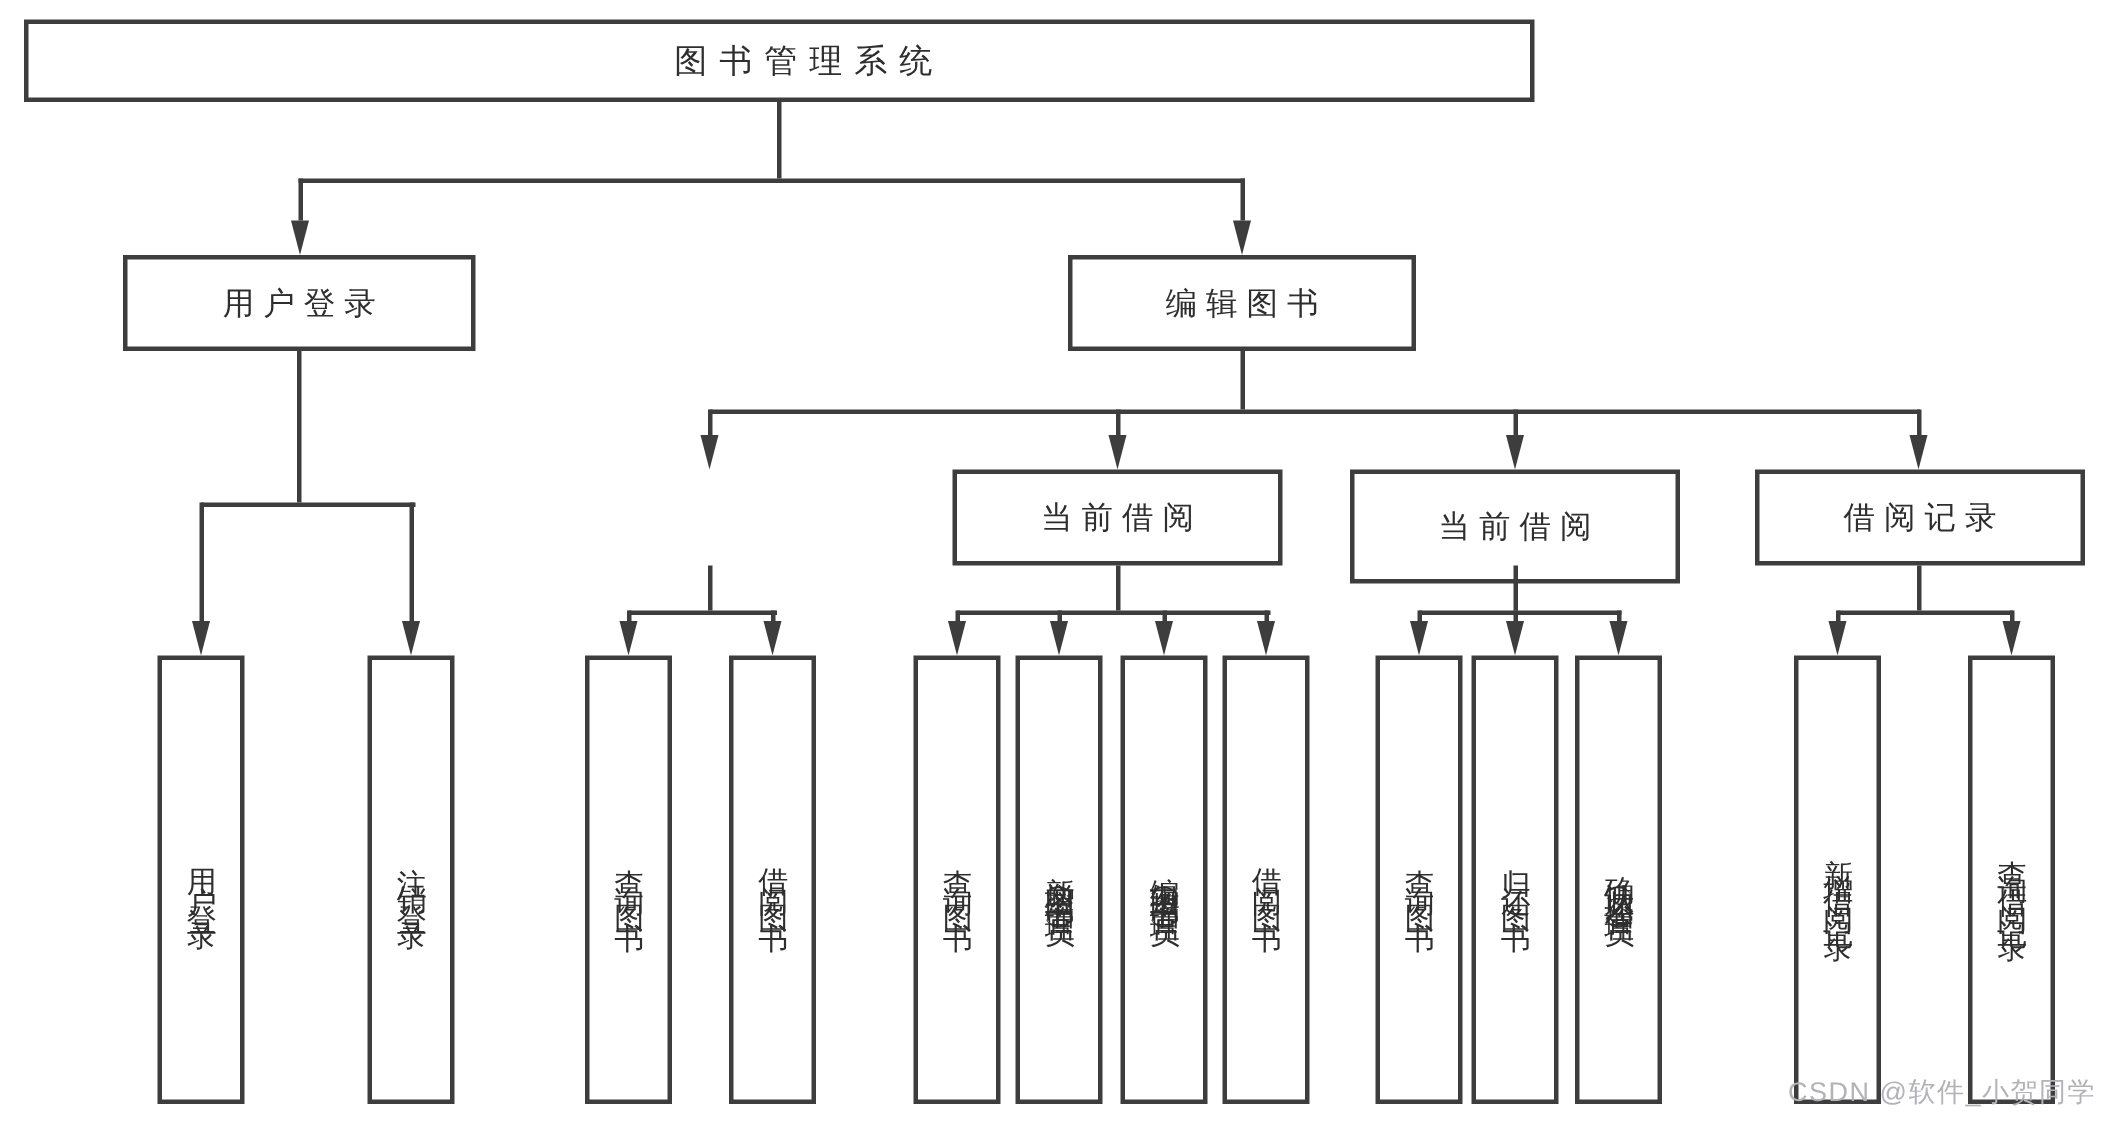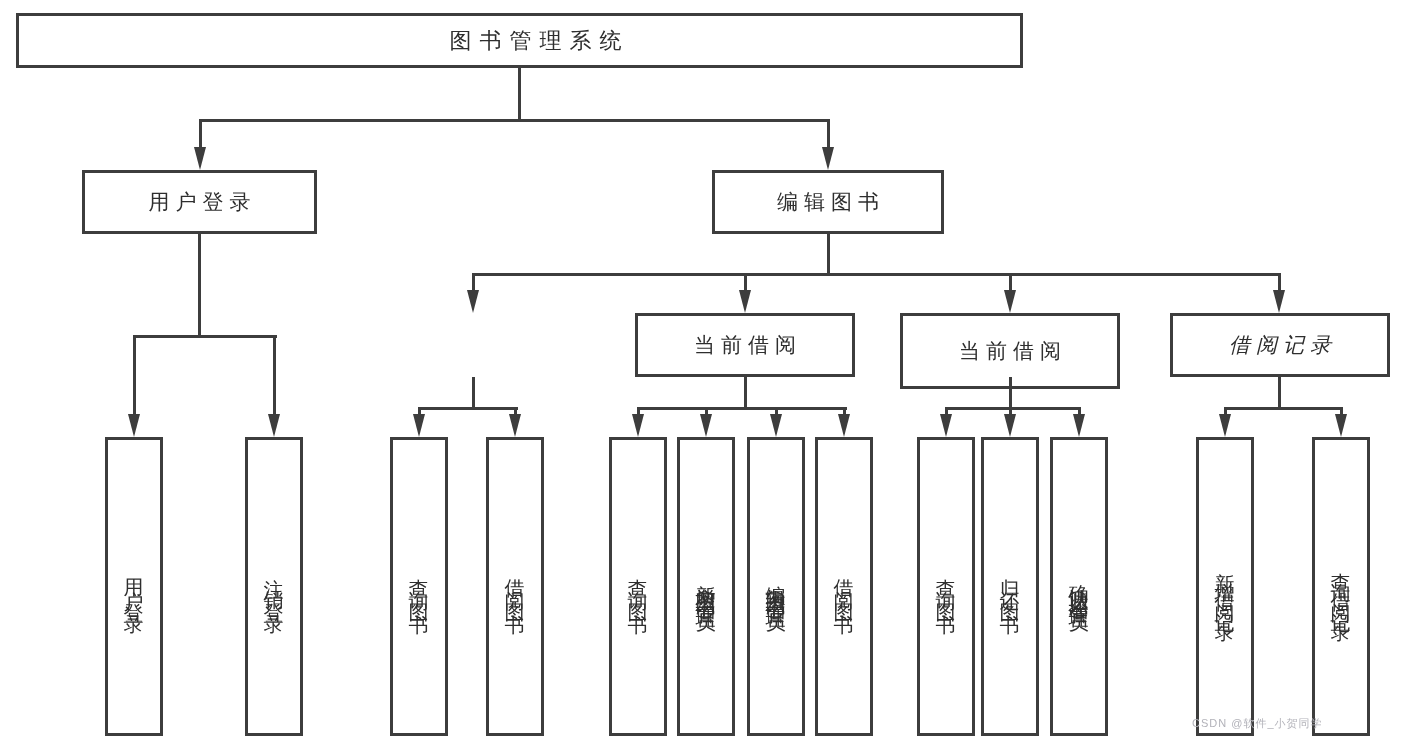--- a/index.html
+++ b/index.html
@@ -23,21 +23,21 @@
   .sp-l{letter-spacing:4px;}
   .vl,.hl{position:absolute;background:#3d3d3d;}
   .vl{width:3px;}
   .hl{height:3px;}
   .ah{
     position:absolute;width:0;height:0;
     border-left:6px solid transparent;border-right:6px solid transparent;
     border-top:23px solid #3d3d3d;
   }
   #watermark{
-    position:absolute;left:1192px;top:716px;font-size:11px;letter-spacing:1px;
+    position:absolute;left:1192px;top:716px;font-size:18px;letter-spacing:1px;
     color:#b2b2b9;white-space:nowrap;text-align:right;
   }
 </style>
 </head>
 <body>
 
 <div id="canvas">
 
   <div class="box root" style="left:16px;top:13px;width:1007px;height:55px;padding-left:32px;">
     <span class="hlabel">图书管理系统</span>
@@ -53,21 +53,21 @@
 
 
   <div class="box" style="left:635px;top:313px;width:220px;height:64px;">
     <span class="hlabel">当前借阅</span>
   </div>
 
   <div class="box" style="left:900px;top:313px;width:220px;height:76px;">
     <span class="hlabel">当前借阅</span>
   </div>
 
-  <div class="box" style="left:1170px;top:313px;width:220px;height:64px;font-style:italic;">
+  <div class="box" style="left:1170px;top:313px;width:220px;height:64px;">
     <span class="hlabel">借阅记录</span>
   </div>
 
   <div class="box vbox" style="left:105px;top:437px;width:58px;height:299px;">
     <span class="vlabel sp-s">用户登录</span>
   </div>
 
   <div class="box vbox" style="left:245px;top:437px;width:58px;height:299px;">
     <span class="vlabel sp-s">注销登录</span>
   </div>

